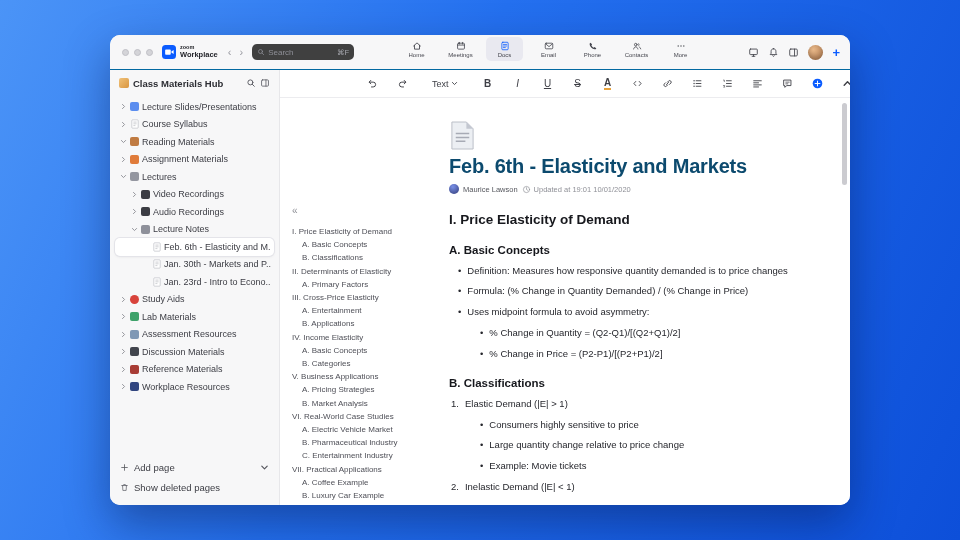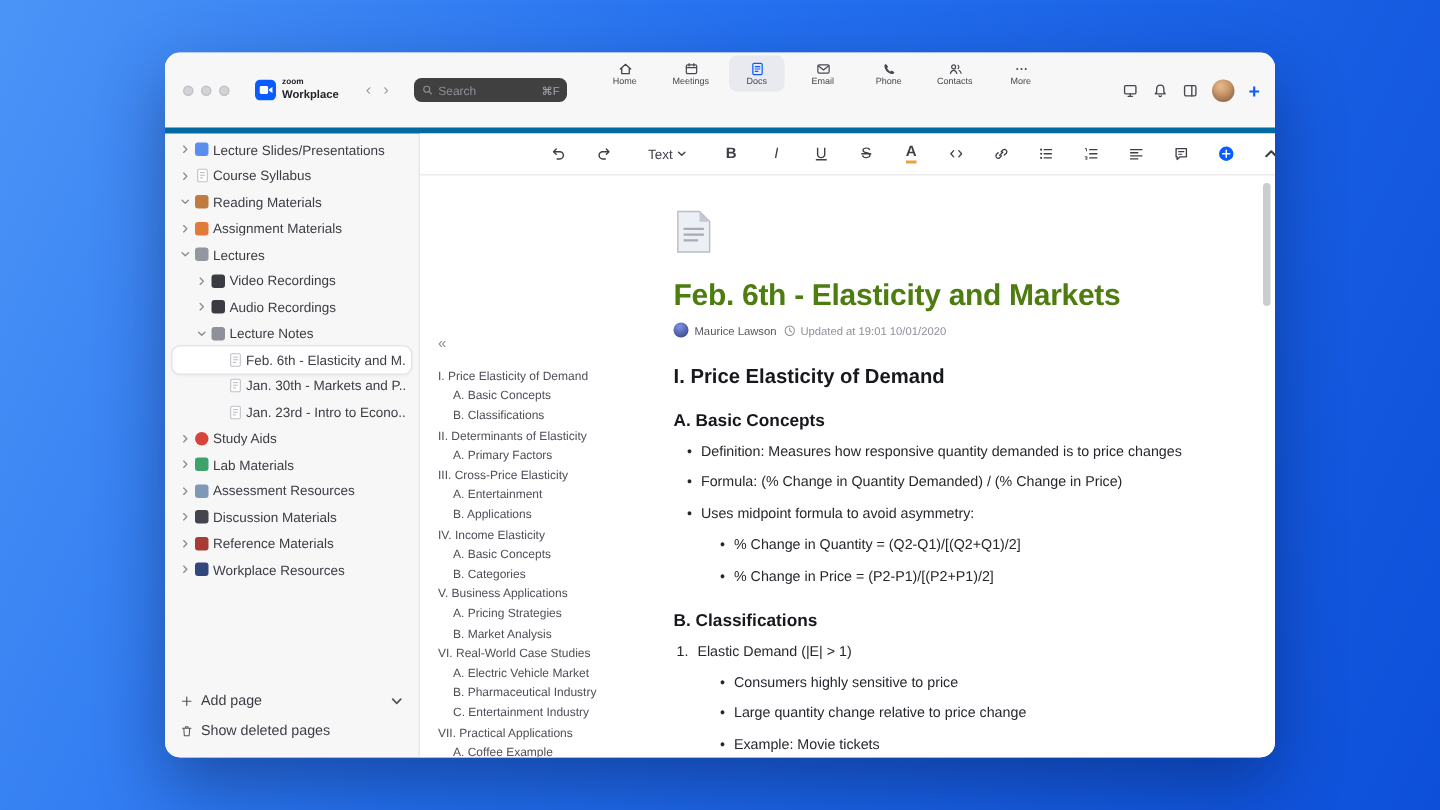--- a/index.html
+++ b/index.html
@@ -5,22 +5,22 @@
   html,body{margin:0;padding:0;width:960px;height:540px;overflow:hidden;
     font-family:"Liberation Sans","DejaVu Sans",sans-serif;}
   .bg{position:absolute;inset:0;background:linear-gradient(115deg,#4b94f7 0%,#2470ef 42%,#0d4fd9 100%);}
   button{background:none;border:none;padding:0;font:inherit;color:inherit;cursor:default;}
   svg{display:block;}
 
   .window{position:absolute;left:110px;top:35px;width:740px;height:470px;background:#fff;
     border-radius:10px;box-shadow:0 18px 45px rgba(4,20,70,.42);overflow:hidden;display:flex;flex-direction:column;}
 
   
-  .titlebar{height:28px;flex:0 0 28px;background:#f7f7f8;border-bottom:4px solid #0369a1;
-    display:flex;align-items:center;position:relative;padding:11px 10px;gap:8px;}
+  .titlebar{height:28px;flex:0 0 28px;background:#f7f7f8;border-bottom:1px solid #0369a1;
+    display:flex;align-items:center;position:relative;padding:3px 10px;}
   .lights{display:flex;gap:5px;margin:0 9px 0 2px;}
   .light{width:7px;height:7px;border-radius:50%;background:#d4d4d8;border:1px solid #c0c0c6;box-sizing:border-box;}
   .brand{display:flex;align-items:center;gap:4px;margin-right:10px;}
   .brand-logo{width:14px;height:14px;}
   .brand-text{display:flex;flex-direction:column;line-height:1.05;}
   .brand-top{font-size:5.5px;font-weight:700;color:#24252b;}
   .brand-bottom{font-size:7.5px;font-weight:700;color:#24252b;}
   .nav-arrows{display:flex;gap:8px;color:#9a9ba2;font-size:11px;line-height:1;margin-right:9px;}
   .search-pill{width:92px;height:16px;background:#404040;border-radius:5px;display:flex;align-items:center;
     padding:0 5px;gap:3px;color:#8e8f97;font-size:8px;}
@@ -81,21 +81,21 @@
   .share-btn svg{width:9px;height:9px;}
 
   
   .doc-area{flex:1;position:relative;min-height:0;overflow:hidden;}
   .outline{position:absolute;left:12px;top:108px;width:152px;}
   .outline-collapse{color:#8f9097;font-size:10px;line-height:1;margin-bottom:9px;}
   .outline-item{font-size:8px;color:#4e4f57;line-height:13.2px;white-space:nowrap;overflow:hidden;}
   .outline-item.l1{padding-left:10px;}
   .doc-body{position:absolute;left:169px;top:0;width:380px;}
   .doc-icon{margin-top:22px;width:27px;height:31px;}
-  .doc-title{margin-top:16px;font-size:20px;font-weight:700;color:#4d7c0f;letter-spacing:-.2px;}
+  .doc-title{margin-top:4px;font-size:20px;font-weight:700;color:#0c4a6e;letter-spacing:-.2px;}
   .byline{margin-top:6px;display:flex;align-items:center;gap:4px;font-size:7.5px;color:#55565d;}
   .byline .avatar{width:10px;height:10px;}
   .byline .updated{color:#8f9097;display:flex;align-items:center;gap:3px;}
   .byline svg{width:8px;height:8px;}
   .block-h2{margin-top:18px;font-size:13.5px;font-weight:700;color:#17181d;}
   .block-h3{margin-top:17px;font-size:11.5px;font-weight:700;color:#17181d;}
   .block-li{margin-top:8.5px;font-size:9.5px;color:#26272d;display:flex;gap:6px;line-height:1.3;}
   .block-li .marker{flex:0 0 auto;}
   .block-li.lv1{padding-left:9px;}
   .block-li.lv2{padding-left:31px;}
@@ -225,20 +225,40 @@
             </span>
           </span>
         <span class="avatar" style="background:radial-gradient(circle at 35% 30%,#e9b98a,#a9734a);"></span>
         <button class="plus-btn">+</button>
       </div>
     </div>
 
     <div class="window-body">
 
       <aside class="sidebar">
+        <div class="sb-header">
+          <span class="hub-emoji"></span>
+          <span class="sb-title">Class Materials Hub</span>
+          <span id="sb-search-ic">
+              <span style="display:block;width:10px;height:10px;">
+                <svg viewBox="0 0 16 16">
+                  <circle cx="7" cy="7" r="4" fill="none" stroke="currentColor" stroke-linecap="round" stroke-linejoin="round" stroke-width="1.5"></circle>
+                  <path d="M10 10l3.3 3.3" fill="none" stroke="currentColor" stroke-linecap="round" stroke-linejoin="round" stroke-width="1.5"></path>
+                </svg>
+              </span>
+            </span>
+          <span id="sb-panel-ic">
+              <span style="display:block;width:10px;height:10px;">
+                <svg viewBox="0 0 16 16">
+                  <rect x="2.5" y="3" width="11" height="10" rx="1.5" fill="none" stroke="currentColor" stroke-linecap="round" stroke-linejoin="round" stroke-width="1.3"></rect>
+                  <path d="M9.5 3v10" fill="none" stroke="currentColor" stroke-linecap="round" stroke-linejoin="round" stroke-width="1.3"></path>
+                </svg>
+              </span>
+            </span>
+        </div>
         <div class="tree">
             <div class="tree-row" style="padding-left: 4px;">
               <span class="chev">
                 <svg viewBox="0 0 10 10">
                   <path d="M3.5 2 6.5 5 3.5 8" fill="none" stroke="currentColor" stroke-linecap="round" stroke-linejoin="round" stroke-width="1.3"></path>
                 </svg>
               </span>
               <span class="mi-wrap">
                 <span class="mi" style="background: rgb(91, 141, 239);"></span>
               </span>

